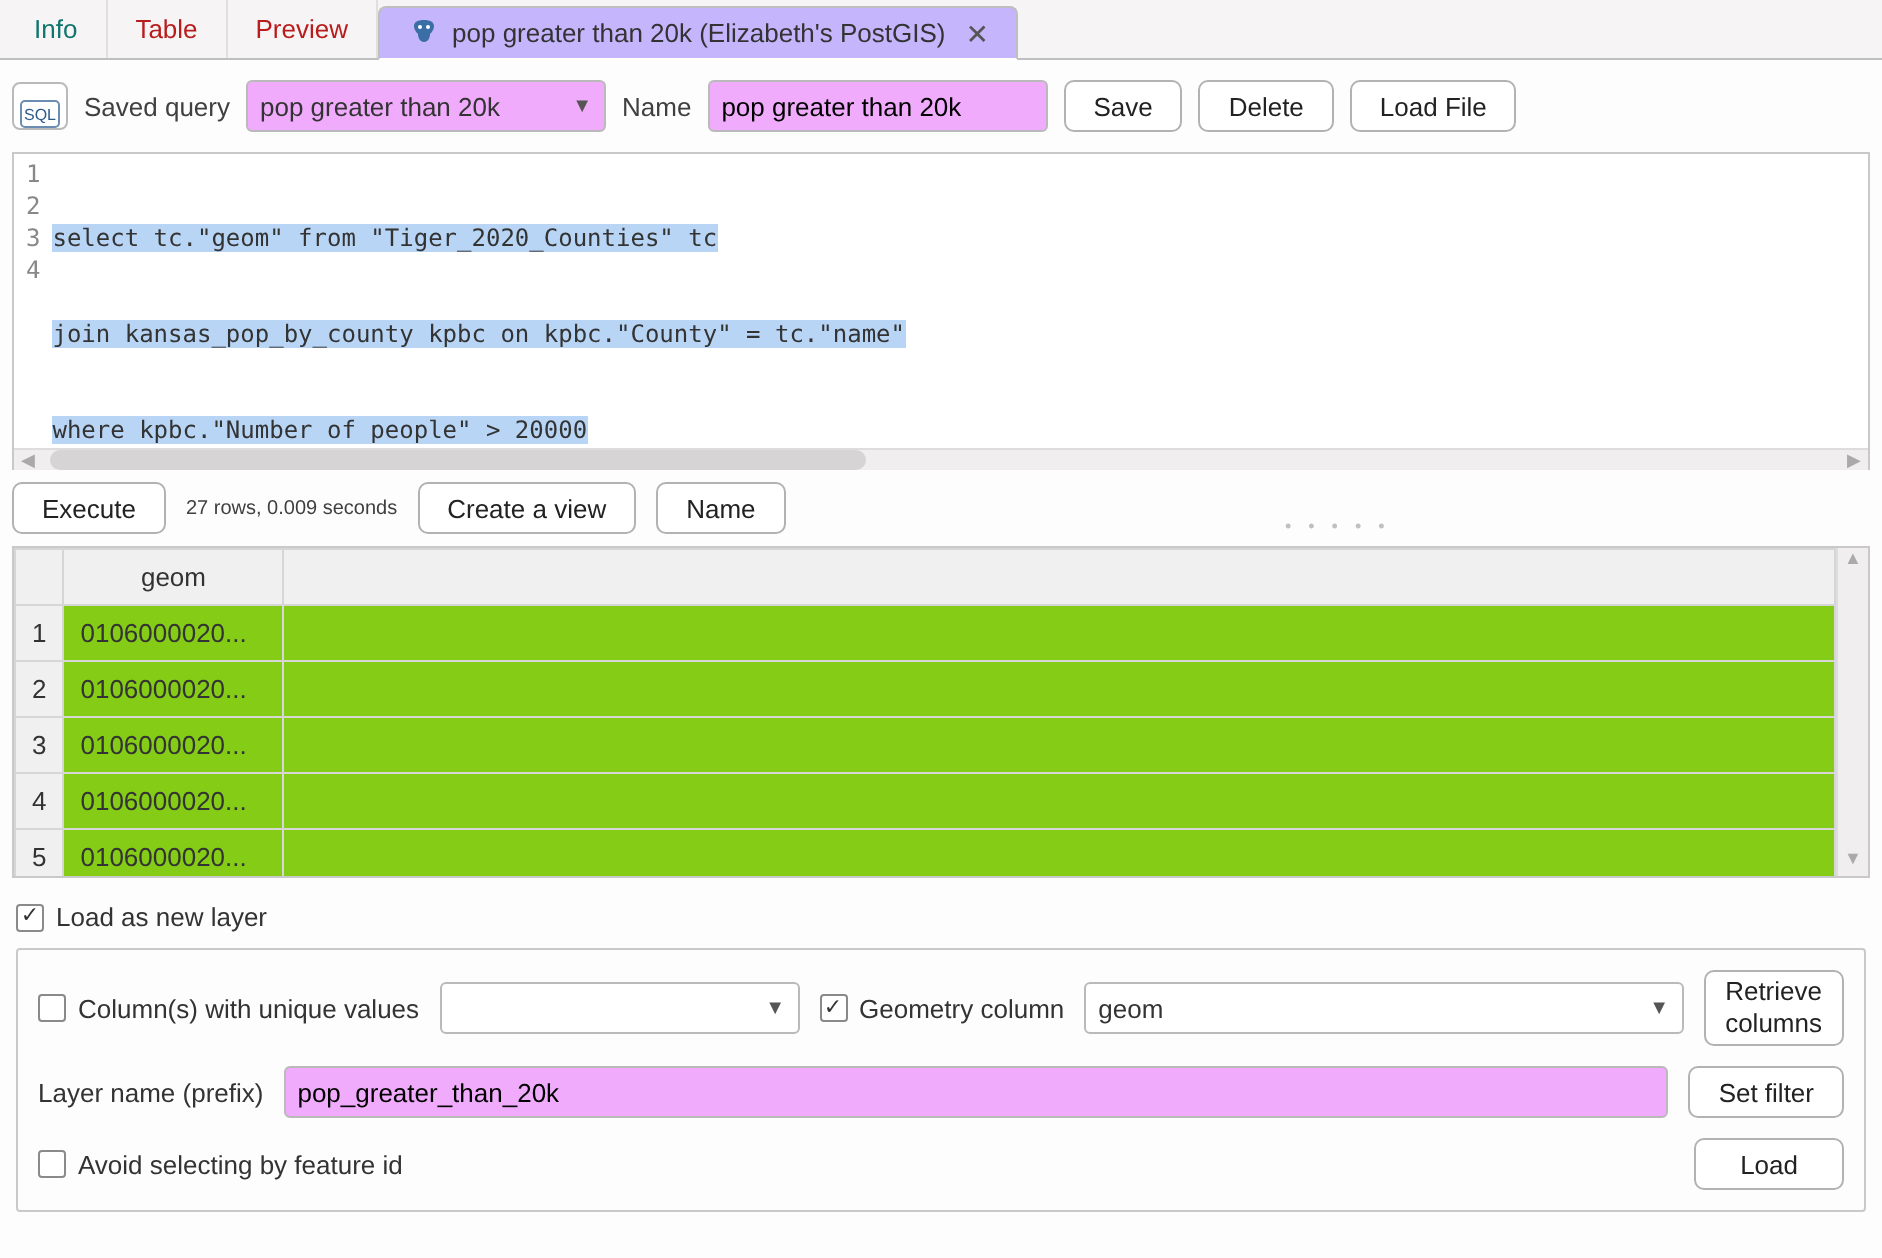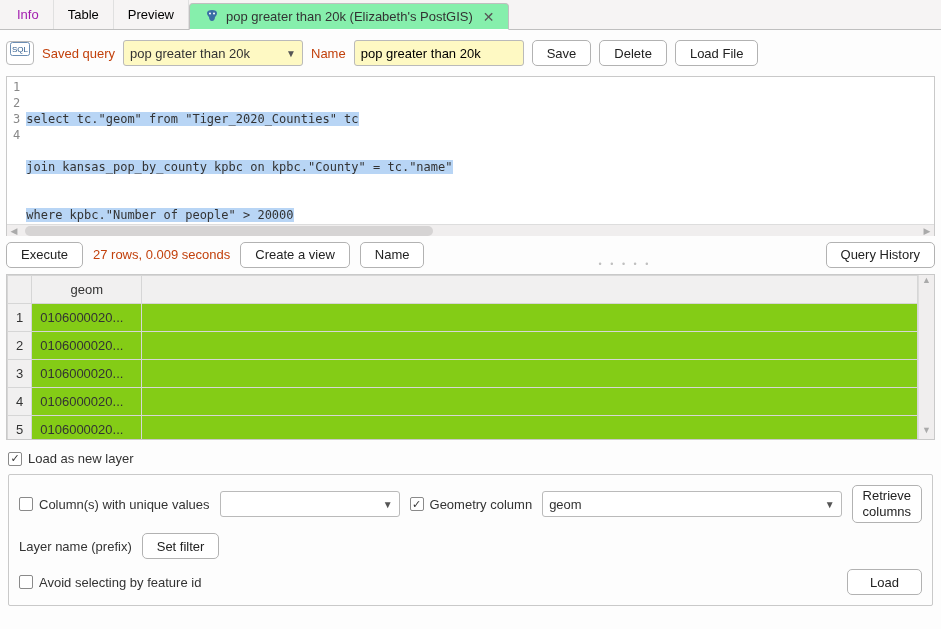--- a/index.html
+++ b/index.html
@@ -22,28 +22,28 @@
     background: #f6f4f4;
     border-bottom: 1px solid #bfbfbf;
     padding: 0 3px;
   }
   .tab {
     display: flex;
     align-items: center;
     gap: 6px;
     padding: 0 14px;
     font-size: 13px;
-    color: #a21caf;
+    color: #0f766e;
     border-right: 1px solid #e0e0e0;
     cursor: default;
   }
-  .tab.disabled { color: #000000; }
+  .tab.disabled { color: #b91c1c; }
   .tab.active {
     color: #333;
-    background: #86efac;
+    background: #c4b5fd;
     border: 1px solid #bfbfbf;
     border-bottom: 1px solid #fff;
     position: relative;
     top: 1px;
     border-radius: 4px 4px 0 0;
     margin-top: 2px;
   }
   .tab .close {
     font-size: 14px;
     color: #555;
@@ -55,29 +55,29 @@
     display: flex;
     align-items: center;
     gap: 8px;
     padding: 10px 6px 10px 6px;
     background: #fdfdfd;
   }
   .toolbar .sqlbtn {
     width: 28px; height: 24px;
     border: 1px solid #bababa;
     border-radius: 4px;
-    display: flex; align-items: flex-start; justify-content: center;
-    background: #fff;
-  }
-  .toolbar label { color: #c2410c; }
+    display: flex; align-items: flex-end; justify-content: center;
+    background: #fff;
+  }
+  .toolbar label { color: #404040; }
   .combo, input[type=text].field {
     height: 26px;
     border: 1px solid #bababa;
     border-radius: 3px;
-    background: #fef9c3;
+    background: #f0abfc;
     padding: 0 6px;
     font-size: 13px;
   }
   .combo {
     display: flex;
     align-items: center;
     justify-content: space-between;
     min-width: 180px;
     gap: 6px;
   }
@@ -146,21 +146,21 @@
     width: 44%;
   }
   .hscroll .arrowbox { width: 14px; text-align: center; color: #aaa; font-size: 9px; }
   
   .exec-row {
     display: flex;
     align-items: center;
     gap: 10px;
     padding: 6px 6px;
   }
-  .status-text { color: #c2410c; font-size: 13px; }
+  .status-text { color: #404040; font-size: 10px; }
   .grip {
     flex: 1 1 auto;
     height: 4px;
     margin-top: 12px;
     display: flex; justify-content: center;
   }
   .grip span { color: #c0c0c0; letter-spacing: 3px; font-size: 9px; }
   
   .table-wrap {
     border: 1px solid #c9c9c9;
@@ -304,21 +304,20 @@
 </div>
 
 <div class="exec-row">
   <button class="btn">Execute</button>
   <span class="status-text">27 rows, 0.009 seconds</span>
   <button class="btn">Create a view</button>
   <button class="btn">Name</button>
   <div class="grip">
       <span>• • • • •</span>
     </div>
-  <button class="btn">Query History</button>
 </div>
 
 <div class="table-wrap">
   <div style="flex:1;overflow:hidden">
   <table class="grid">
     <tbody>
           <tr>
       <th style="width:24px"></th>
       <th class="geomcol">geom</th>
       <th></th>
@@ -381,20 +380,21 @@
       <div class="dropdown flexwide">
         <span>geom</span>
         <span class="arrow">▼</span>
       </div>
       <button class="btn tall" style="white-space:pre-line">Retrieve
 columns</button>
     </div>
 
     <div class="row">
       <label>Layer name (prefix)</label>
+      <input type="text" class="field flexwide" value="pop_greater_than_20k" style="">
       <button class="btn">Set filter</button>
     </div>
 
     <div class="row">
       <label class="checkbox">
         <span class="cb"></span>
         <span>Avoid selecting by feature id</span>
       </label>
       <div class="flexwide"></div>
       <button class="btn" style="padding:0 22px">Load</button>

